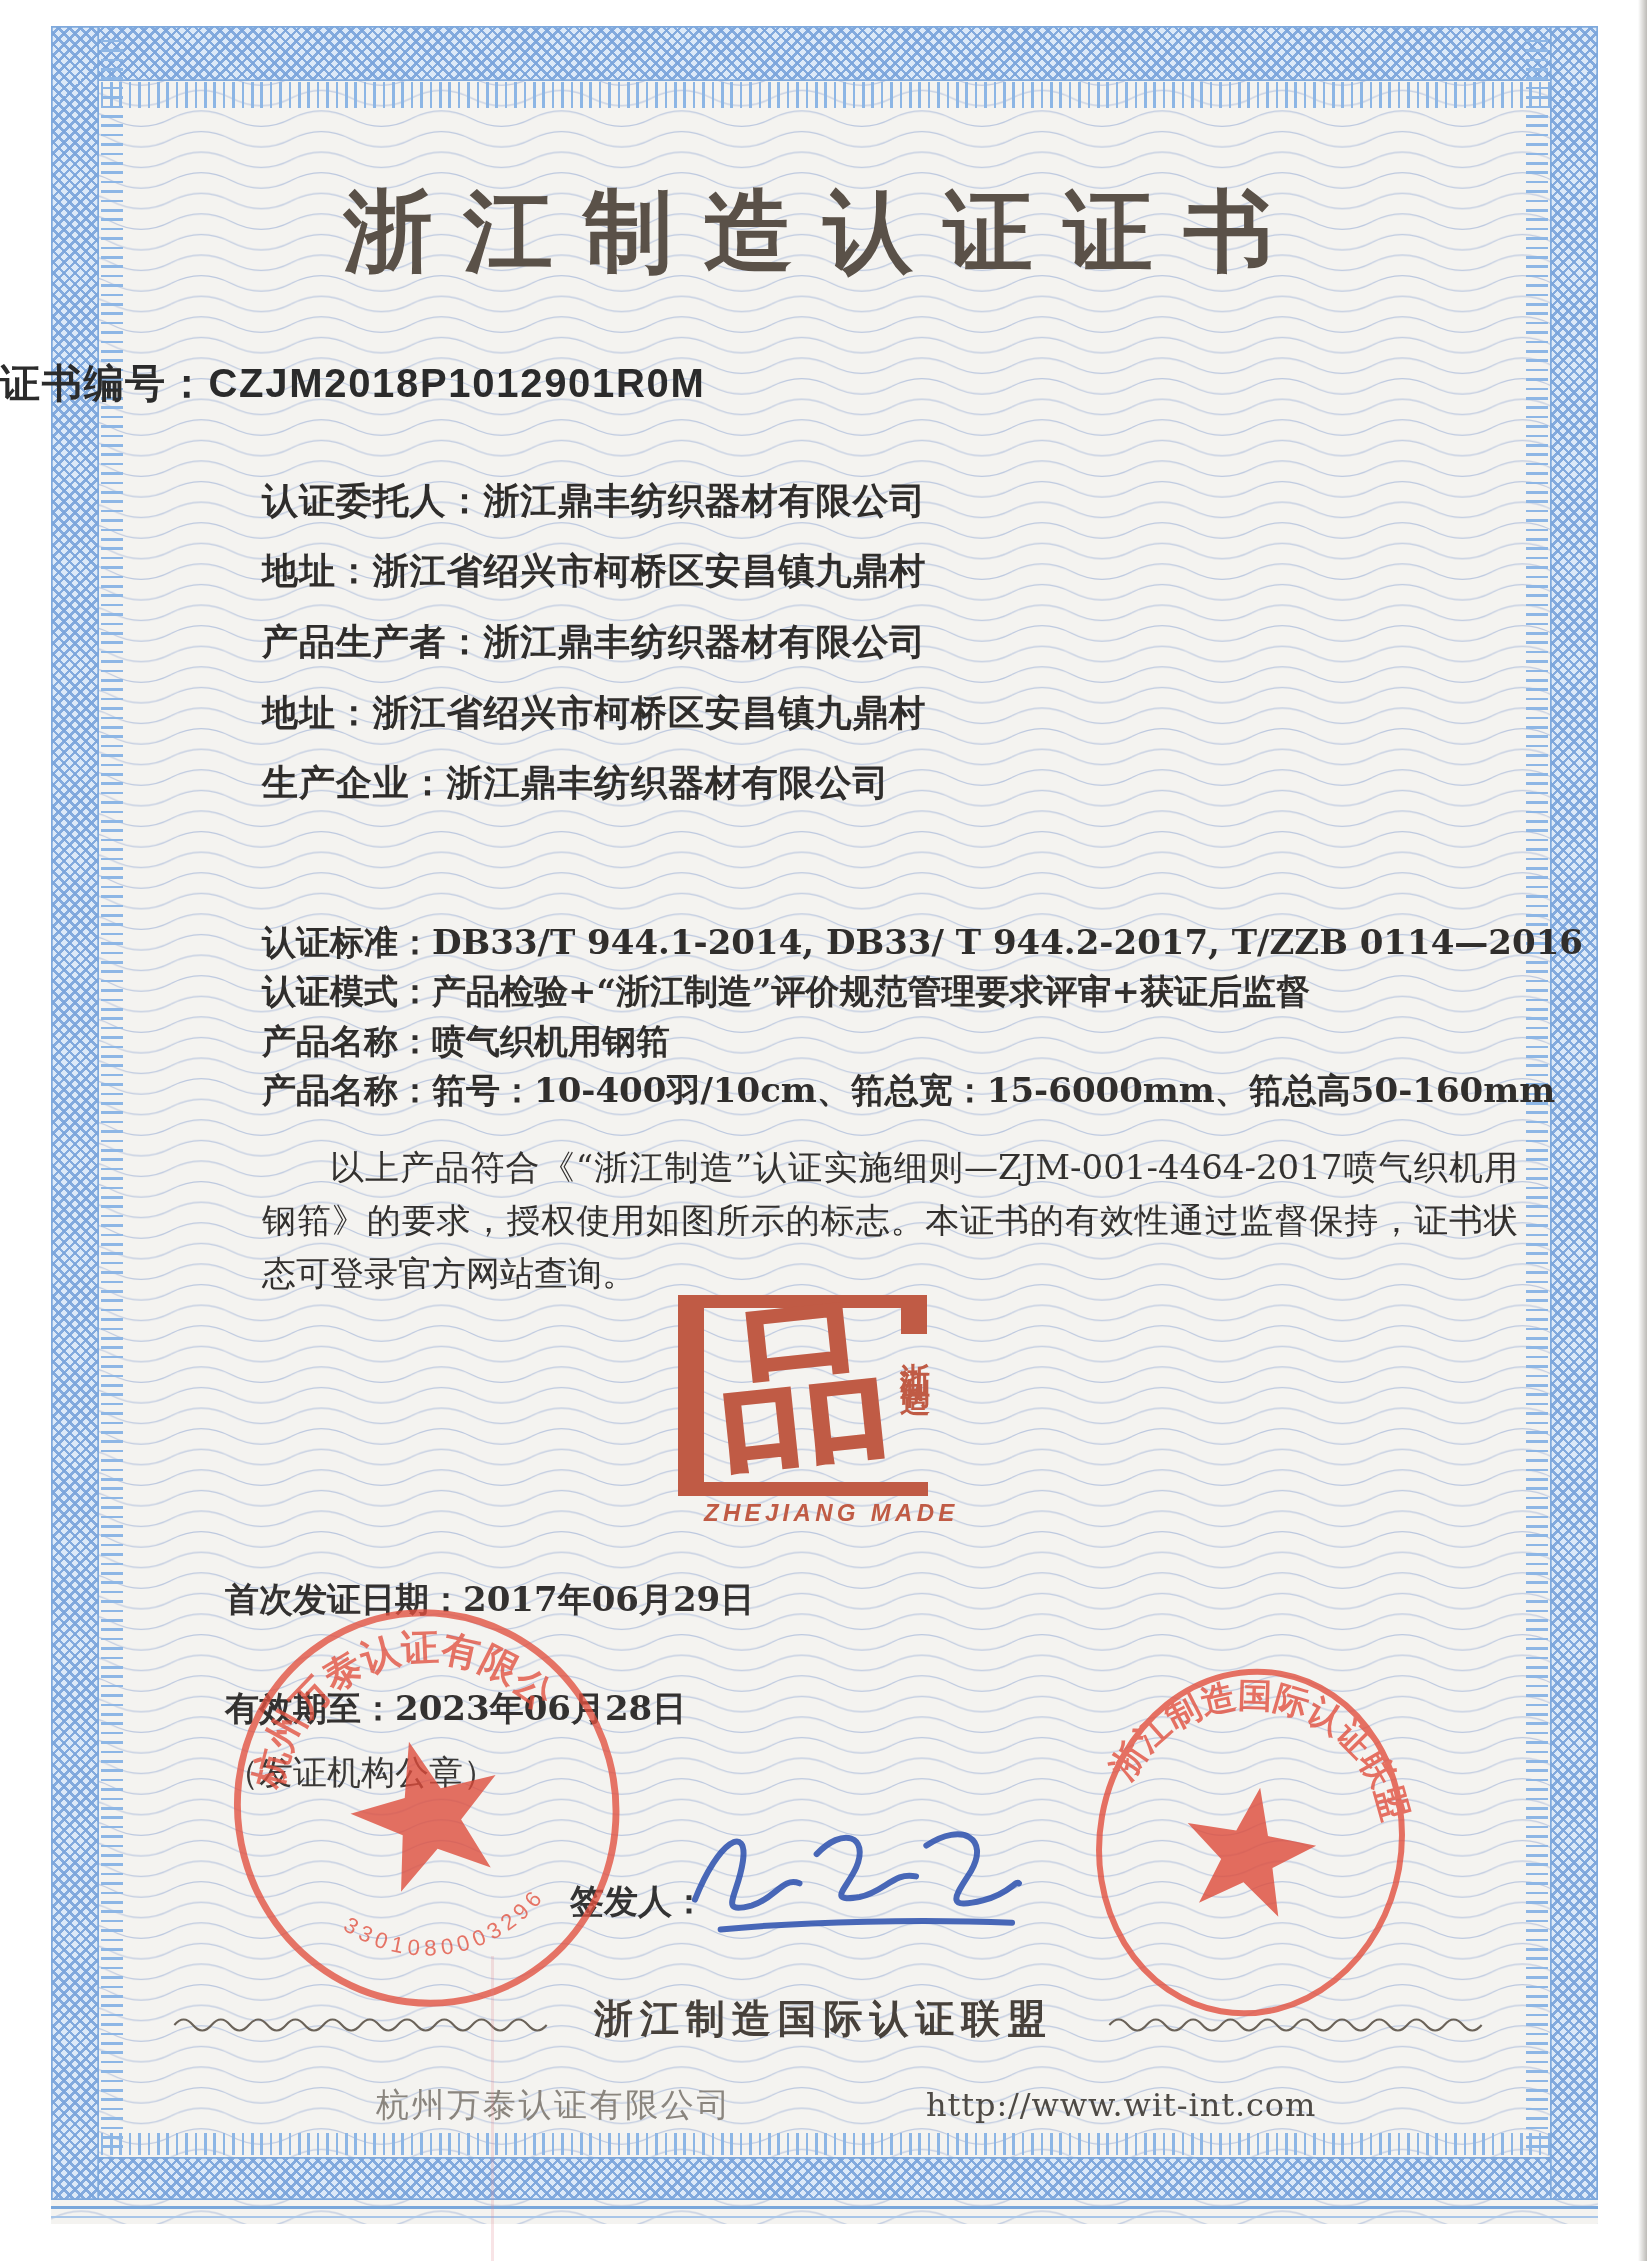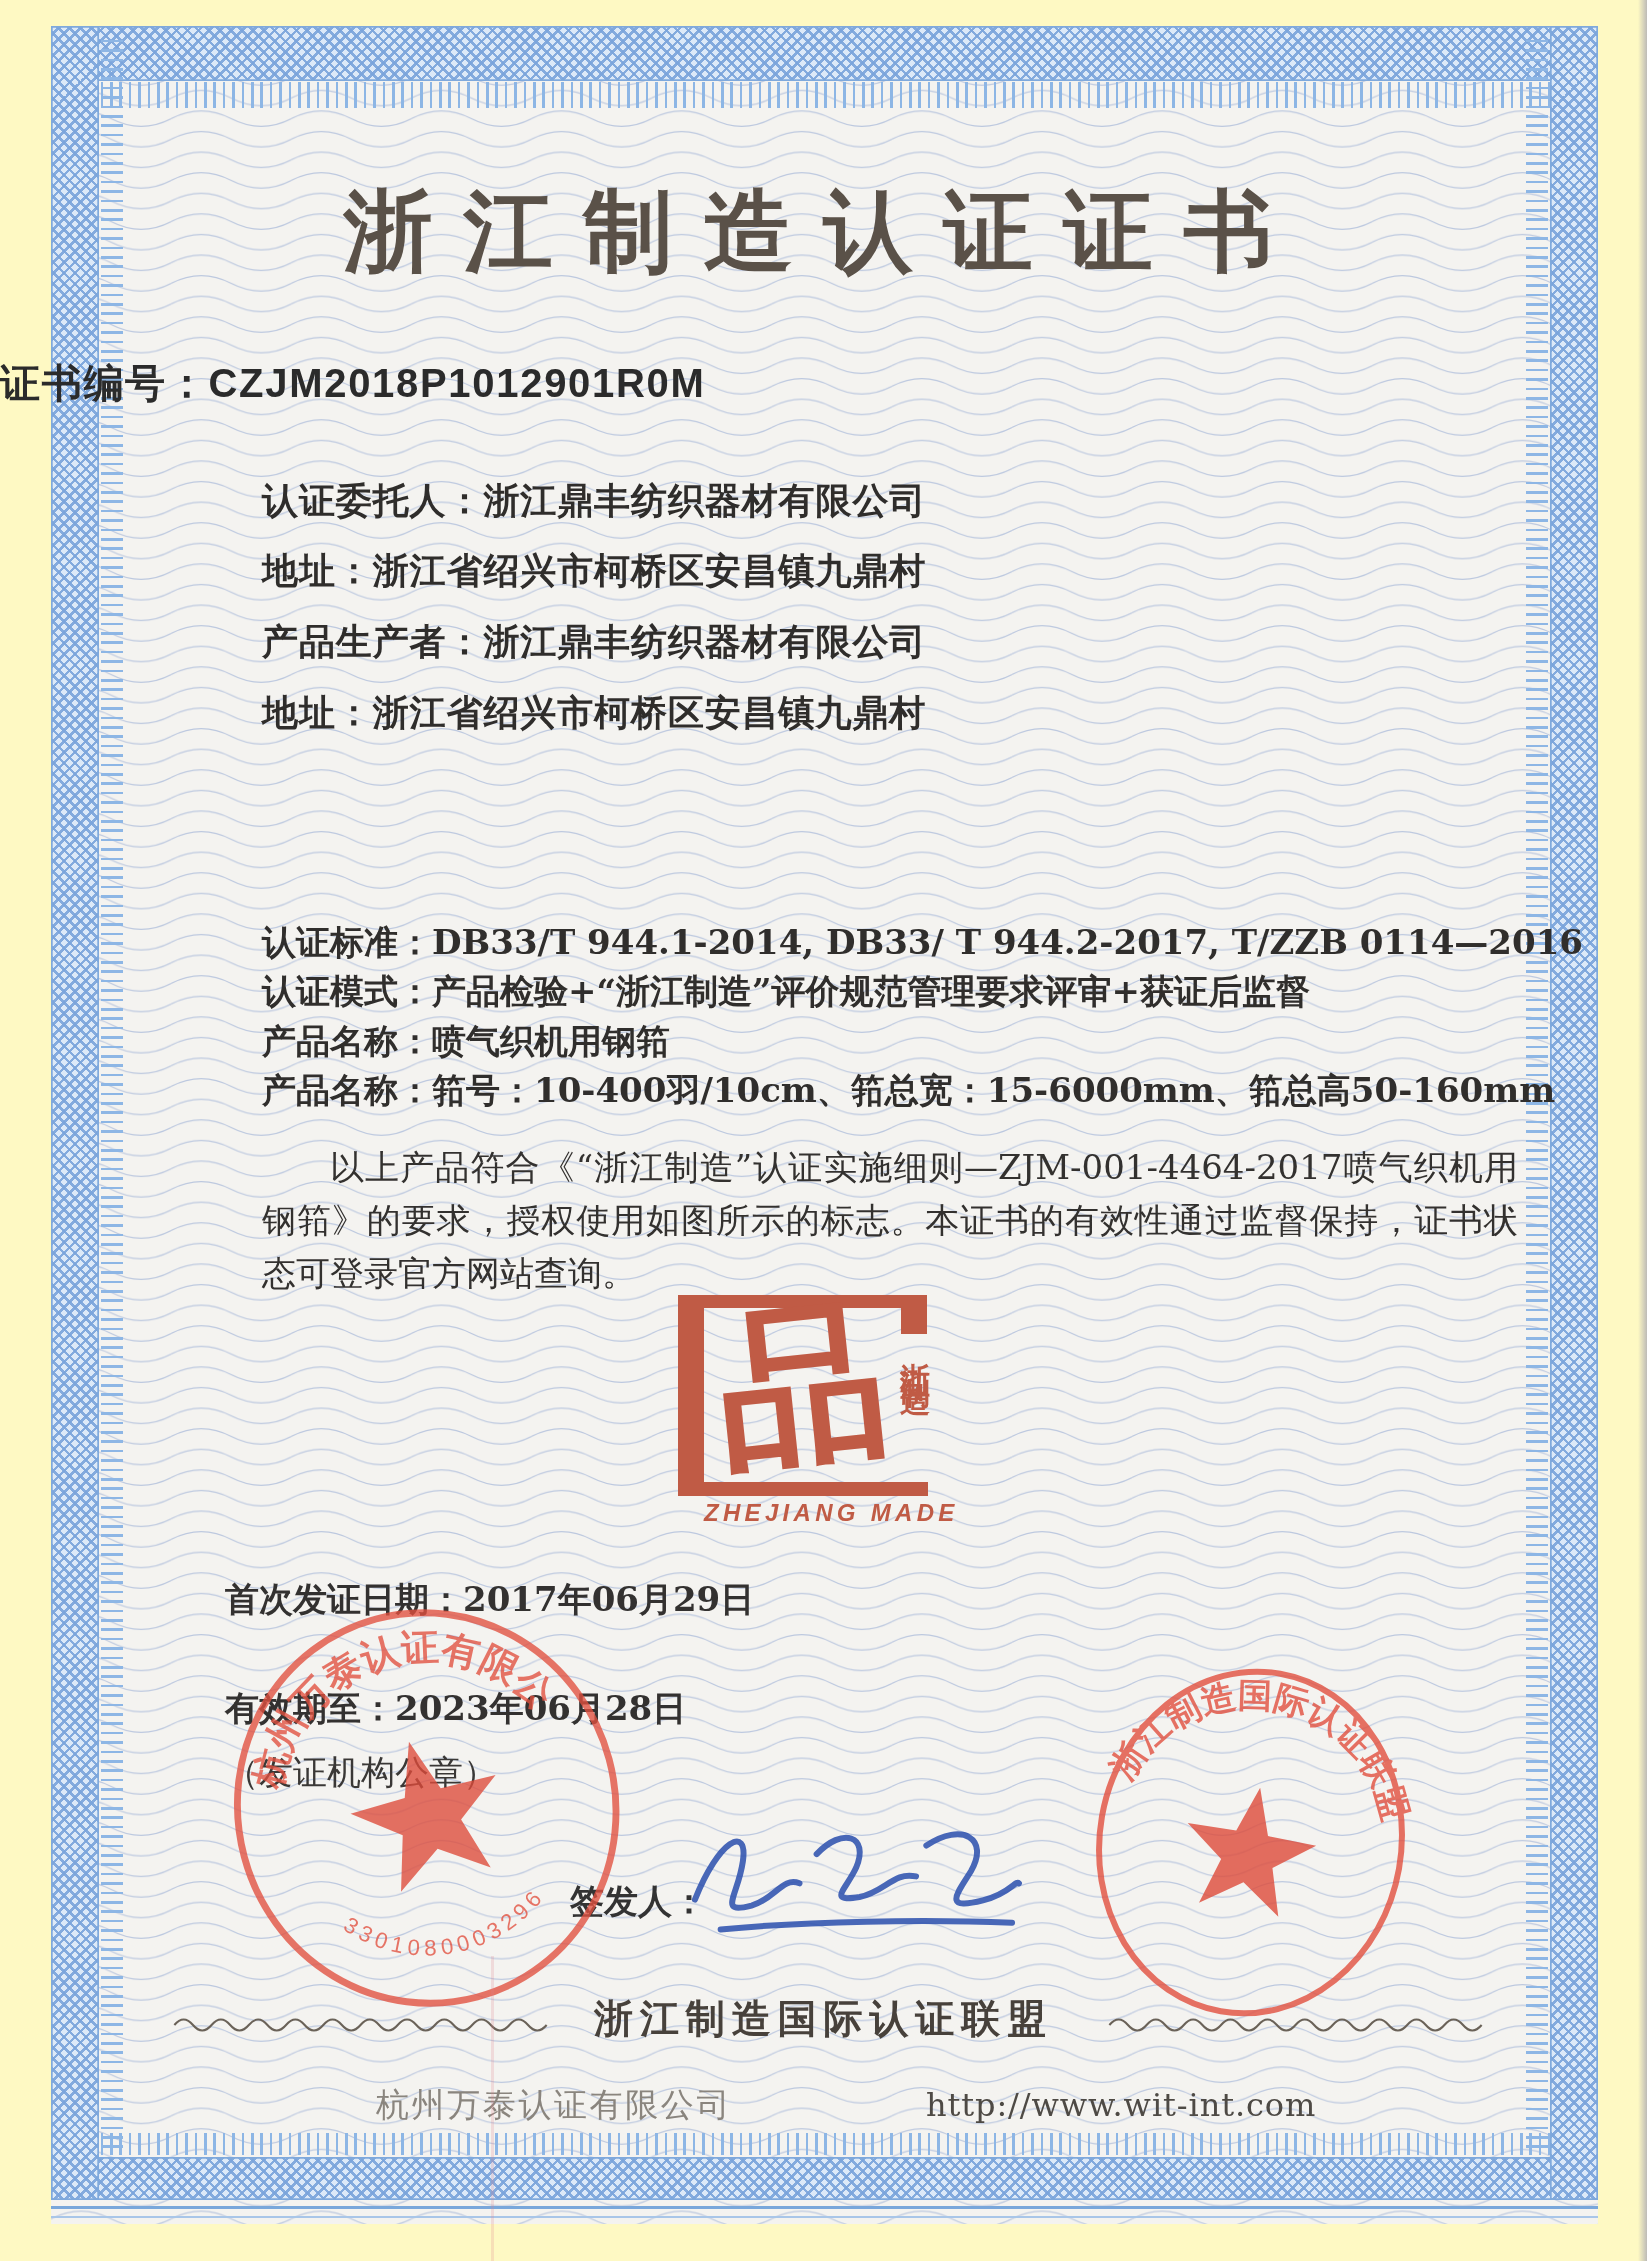--- a/index.html
+++ b/index.html
@@ -1,16 +1,16 @@
 <!DOCTYPE html>
 <html style="font-size:13.7px"><head>
 <meta charset="utf-8">
 <style>
   html,body{margin:0;padding:0;background:#e8e6e2;}
-  .page{position:relative;width:1647px;height:2261px;background:#fef9c3;overflow:hidden;
+  .page{position:relative;width:1647px;height:2261px;background:#ffffff;overflow:hidden;
         font-family:"DejaVu Serif","Liberation Serif",serif;}
   .abs{position:absolute;}
   
   .band{position:absolute;background:
       repeating-linear-gradient(45deg, rgba(122,164,219,.9) 0 2.6px, rgba(255,255,255,0) 2.6px 7.7px),
       repeating-linear-gradient(-45deg, rgba(122,164,219,.9) 0 2.6px, rgba(255,255,255,0) 2.6px 7.7px),
       linear-gradient(#dce9f8,#dce9f8);
       box-shadow:inset 0 0 0 1.7px #7fa9dc;}
   .fringe-h{position:absolute;background:repeating-linear-gradient(90deg,#8db6e5 0 2.6px,rgba(0,0,0,0) 2.6px 9.4px);}
   .fringe-v{position:absolute;background:repeating-linear-gradient(0deg,#8db6e5 0 2.6px,rgba(0,0,0,0) 2.6px 9.4px);}
@@ -82,20 +82,22 @@
   </div>
 
   <div class="fline" style="top:477px;">
     <span>认证委托人：</span><span>浙江鼎丰纺织器材有限公司</span></div>
   <div class="fline" style="top:547px;">
     <span>地址：</span><span>浙江省绍兴市柯桥区安昌镇九鼎村</span></div>
   <div class="fline" style="top:618px;">
     <span>产品生产者：</span><span>浙江鼎丰纺织器材有限公司</span></div>
   <div class="fline" style="top:689px;">
     <span>地址：</span><span>浙江省绍兴市柯桥区安昌镇九鼎村</span></div>
+  <div class="fline" style="top:759px;">
+    <span>生产企业：</span><span>浙江鼎丰纺织器材有限公司</span></div>
 
   <div class="sline" style="top:920px;">
     <span>认证标准：</span><span>DB33/T 944.1-2014, DB33/ T 944.2-2017, T/ZZB 0114—2016</span></div>
   <div class="sline" style="top:1019px;">
     <span>产品名称：</span><span>喷气织机用钢筘</span></div>
   <div class="sline" style="top:969px;">
     <span>认证模式：</span><span>产品检验+“浙江制造”评价规范管理要求评审+获证后监督</span></div>
   <div class="sline" style="top:1068px;">
     <span>产品名称：</span><span>筘号：10-400羽/10cm、筘总宽：15-6000mm、筘总高50-160mm</span></div>
 

